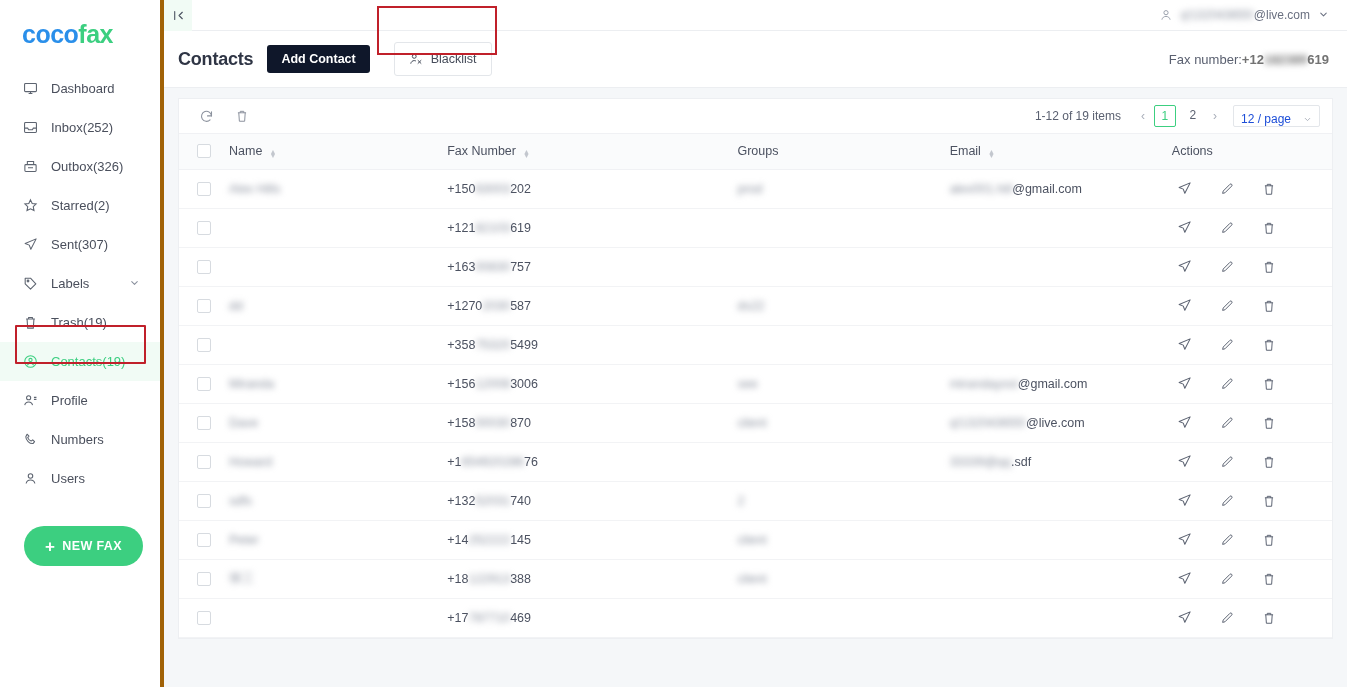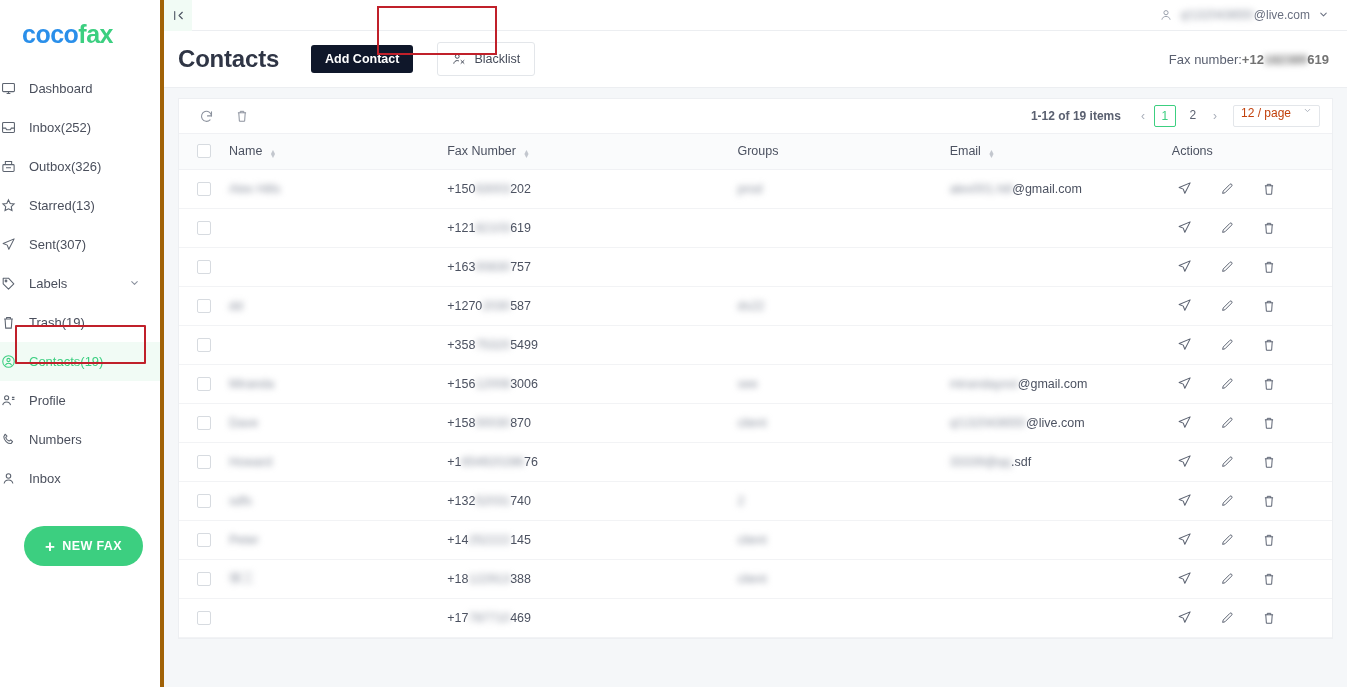--- a/index.html
+++ b/index.html
@@ -30,20 +30,21 @@
     line-height: 1;
     user-select: none;
   }
   .logo .coco { color: #2a8fea; }
   .logo .fax  { color: #3ccf80; }
 
   .nav { margin-top: 22px; }
   .nav-item {
     display: flex; align-items: center;
     height: 39px;
+    padding-left: 22px;
     color: #4a4f5c;
     font-size: 13px;
     cursor: pointer;
     position: relative;
   }
   .nav-item .nav-ico {
     width: 17px; height: 17px;
     margin-right: 12px;
     flex: 0 0 17px;
     display: flex; align-items: center; justify-content: center;
@@ -112,23 +113,23 @@
 
   .pagehead {
     height: 57px; background: #fff;
     border-bottom: 1px solid #eceef1;
     display: flex; align-items: center;
     padding: 0 18px 0 14px;
     position: relative;
     flex: 0 0 57px;
   }
   .page-title {
-    font-size: 24px; font-weight: bold;
+    font-size: 18px; font-weight: bold;
     color: #2f3545; letter-spacing: -0.2px;
-    margin-right: 32px;
+    margin-right: 14px;
   }
   .btn-add {
     height: 28px; padding: 0 14px;
     background: #0f172a; color: #fff;
     border: none; border-radius: 3px;
     font-family: "Liberation Sans", sans-serif;
     font-size: 12.5px; font-weight: bold;
     cursor: pointer;
     margin-right: 24px;
   }
@@ -170,36 +171,36 @@
     border-bottom: 1px solid #f0f1f4;
   }
   .tool-btn {
     width: 26px; height: 26px;
     display: flex; align-items: center; justify-content: center;
     color: #8b919d; cursor: pointer;
     margin-right: 10px;
   }
   .tools-spacer { flex: 1 1 auto; }
   .pager { display: flex; align-items: center; font-size: 12px; color: #5a6070; }
-  .pager .count { margin-right: 14px; font-weight: bold; }
+  .pager .count { margin-right: 14px; }
   .pg-arrow {
     width: 16px; text-align: center; color: #a8aeb9;
     cursor: pointer; font-size: 12px;
   }
   .pg-num {
     min-width: 22px; height: 22px; line-height: 20px;
     text-align: center; margin: 0 3px;
     color: #5a6070; cursor: pointer; font-size: 12px;
   }
   .pg-num.active { border: 1px solid #3ccf80; color: #3ccf80; border-radius: 2px; }
   .pg-size {
     margin-left: 10px;
     height: 22px; padding: 0 7px;
     border: 1px solid #e3e6ea; border-radius: 2px;
-    display: flex; align-items: flex-start; font-size: 12px; color: #c2410c;
+    display: flex; align-items: flex-end; font-size: 12px; color: #1d4ed8;
     cursor: pointer;
   }
   .pg-size .caret { margin-left: 12px; color: #a8aeb9; font-size: 9px; }
 
   table { width: 100%; border-collapse: collapse; table-layout: fixed; }
   thead th {
     background: #fafbfc;
     height: 35px;
     font-size: 12.5px; font-weight: normal; color: #4c5261;
     text-align: left;
@@ -279,21 +280,21 @@
         </span>
         <span>Outbox(326)</span>
       </div>
 
       <div class="nav-item">
         <span class="nav-ico">
           <svg width="15" height="15" viewBox="0 0 24 24" fill="none" stroke="currentColor" stroke-width="1.7">
               <path d="M12 3l2.7 5.8 6.3.8-4.6 4.3 1.2 6.2L12 17.2 6.4 20.1l1.2-6.2L3 9.6l6.3-.8z"></path>
             </svg>
         </span>
-        <span>Starred(13)</span>
+        <span>Starred(2)</span>
       </div>
 
       <div class="nav-item">
         <span class="nav-ico">
           <svg width="15" height="15" viewBox="0 0 24 24" fill="none" stroke="currentColor" stroke-width="1.7">
               <path d="M21 3L3.5 10.5 10 13l2.5 6.5z" stroke-linejoin="round"></path>
             </svg>
         </span>
         <span>Sent(307)</span>
         <span class="chev"></span>
@@ -354,21 +355,21 @@
         <span>Numbers</span>
       </div>
 
       <div class="nav-item">
         <span class="nav-ico">
           <svg width="15" height="15" viewBox="0 0 24 24" fill="none" stroke="currentColor" stroke-width="1.7">
               <circle cx="12" cy="8" r="3.6"></circle>
               <path d="M5 20c.7-3.6 3.6-5.6 7-5.6s6.3 2 7 5.6"></path>
             </svg>
         </span>
-        <span>Inbox</span>
+        <span>Users</span>
       </div>
     </div>
 
     <div class="newfax-wrap">
       <button class="newfax">
         <span class="plus">+</span>
         <span>NEW FAX</span>
       </button>
     </div>
 

